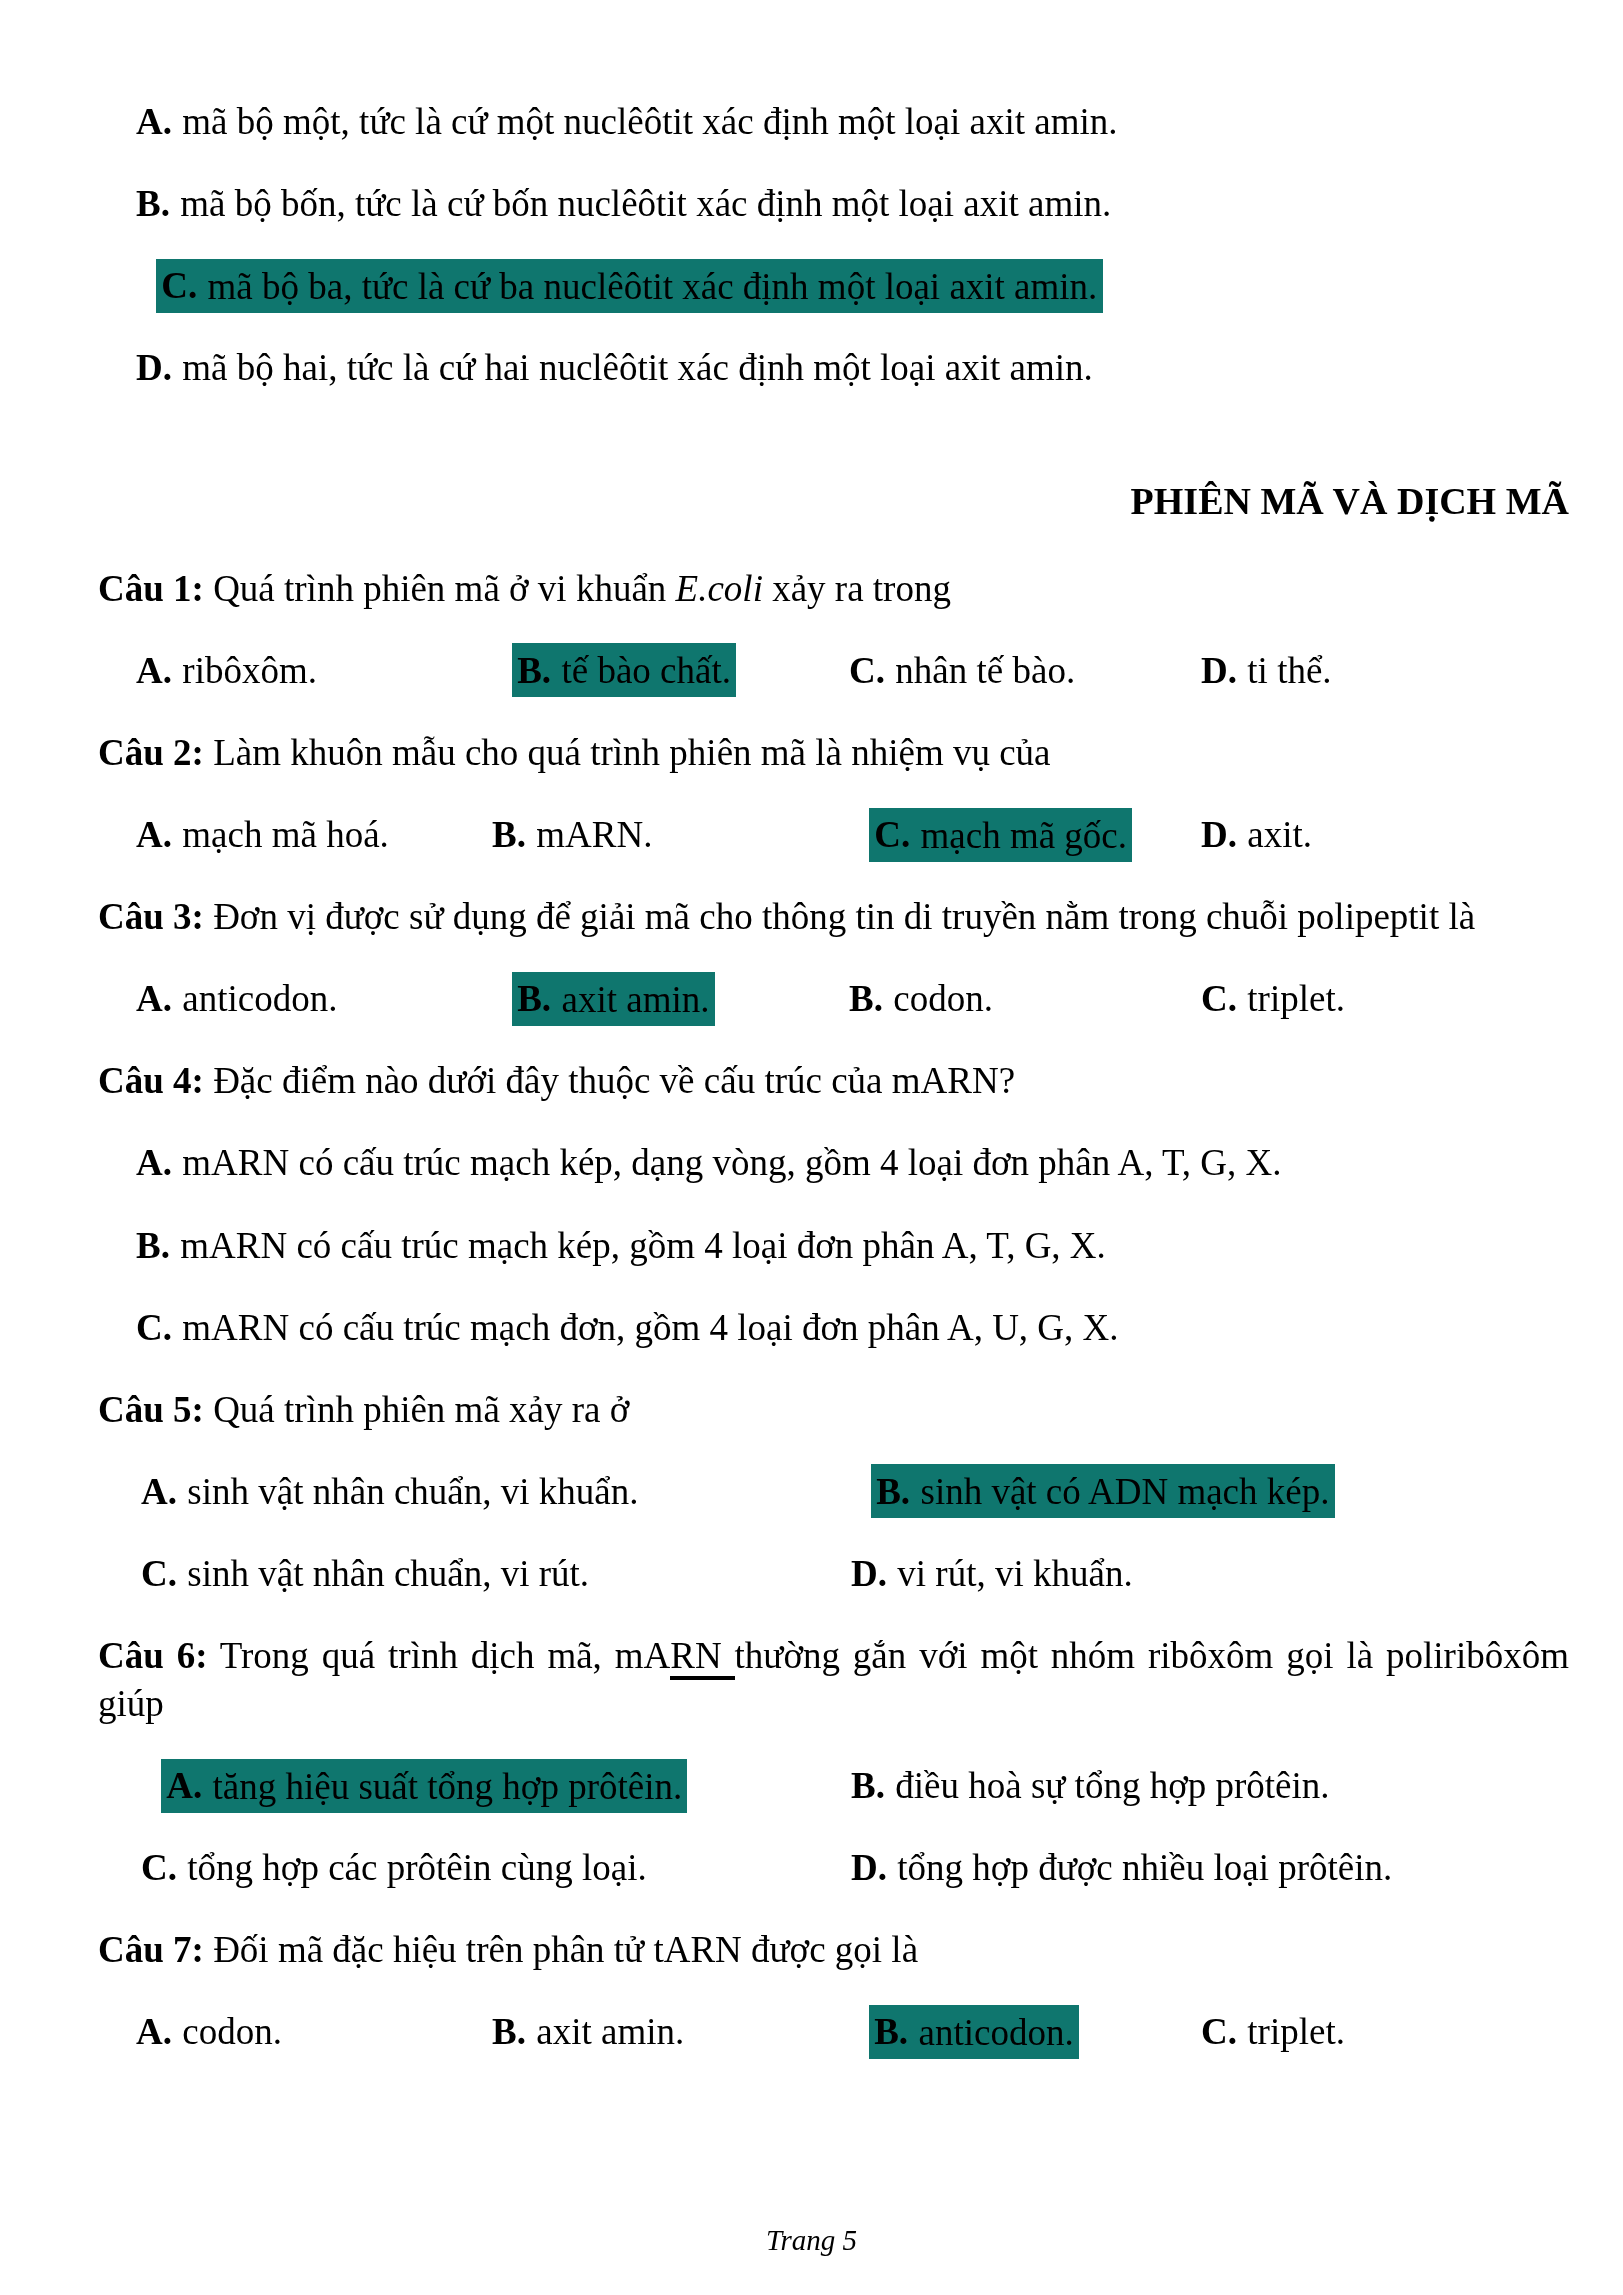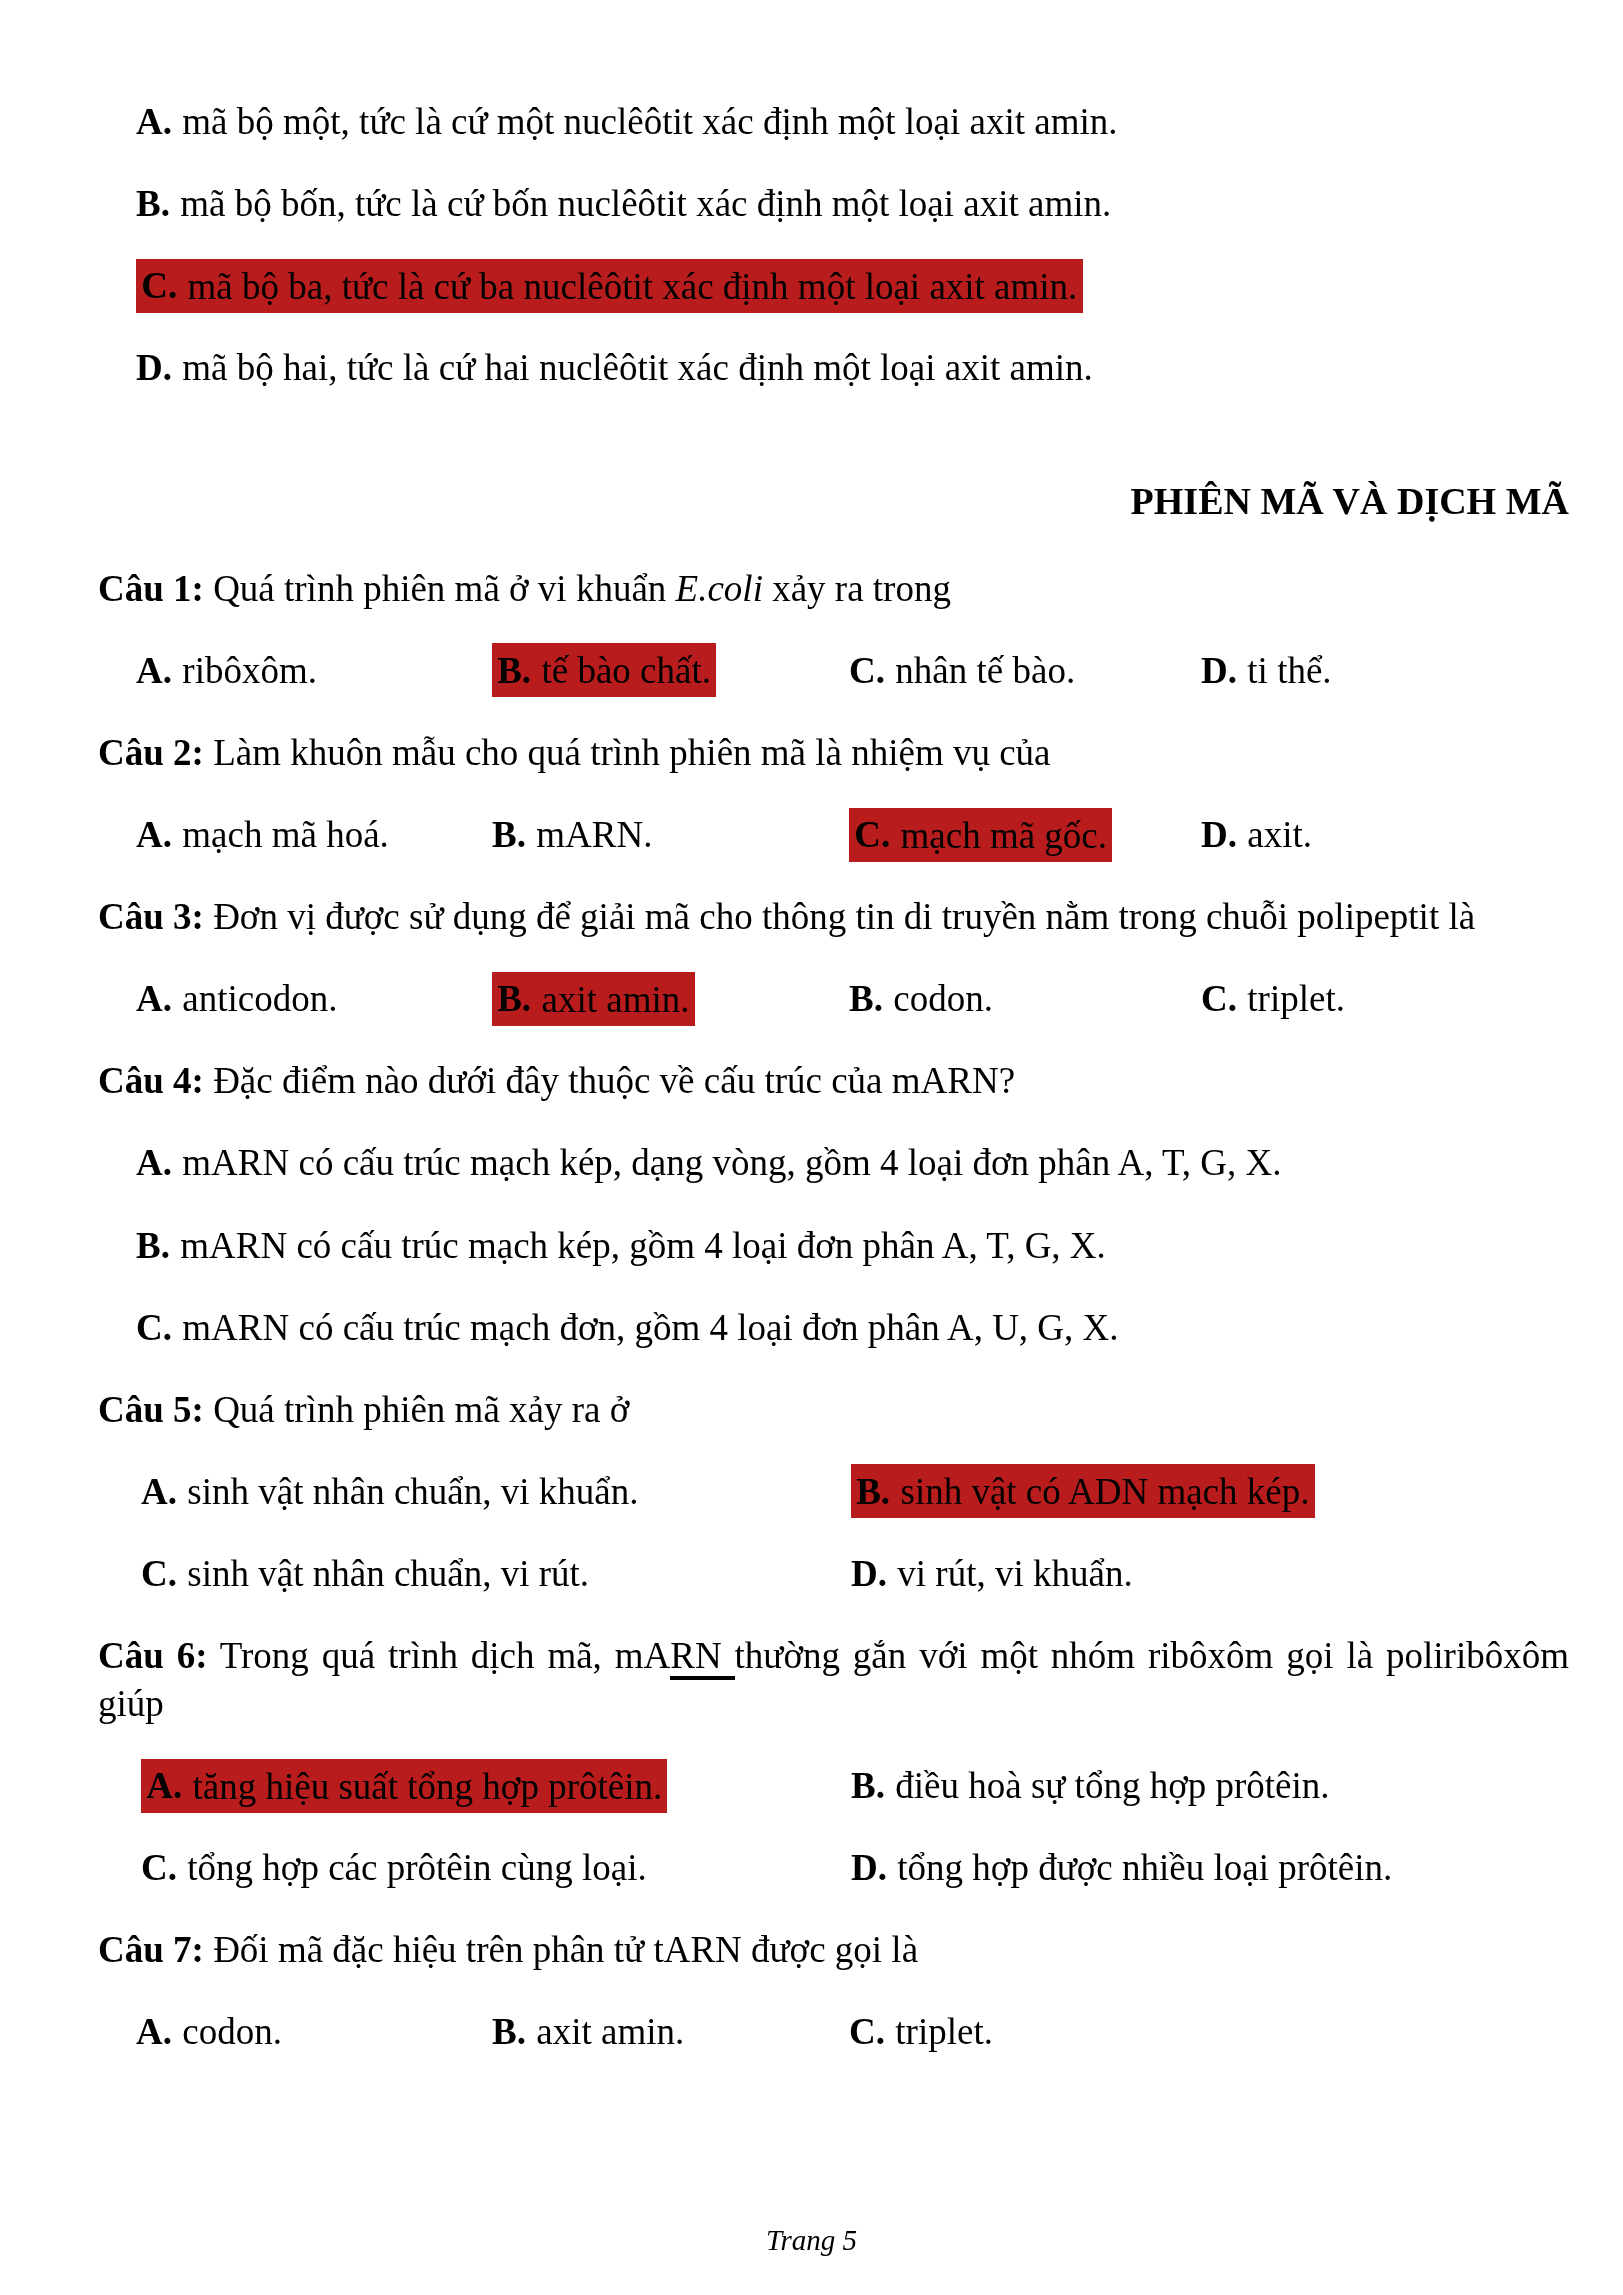--- a/index.html
+++ b/index.html
@@ -8,21 +8,21 @@
     background: #ffffff; color: #000000;
     font-family: "Liberation Serif", "DejaVu Serif", serif;
     font-size: 37px;
     position: relative;
     overflow: hidden;
   }
   .page { padding: 98px 54px 0 98px; }
   p { margin: 0 0 34px 0; line-height: 1.3; }
   .opt-full { padding-left: 38px; }
   .lbl { font-weight: bold; padding-right: 0.28em; }
-  .hl { background: #b91c1c; padding: 6.5px 5.2px; }
+  .hl { background: #0f766e; padding: 6.5px 5.2px; margin-left: 20px; }
   .title {
     font-size: 38px; font-weight: bold; text-align: right;
     margin: 85px 0 38px 0; line-height: 1.3;
   }
   .stem .qlabel { font-weight: bold; }
   .stem i { font-style: italic; }
   .justify { text-align: justify; }
   .grid4 {
     display: grid; grid-template-columns: 356px 357px 352px 1fr;
     padding-left: 38px; margin: 0 0 34px 0; line-height: 1.3;
@@ -115,19 +115,20 @@
   </div>
   <div class="grid2">
     <div class="cell"><span><b class="lbl">C.</b><span>tổng hợp các prôtêin cùng loại.</span></span></div>
     <div class="cell"><span><b class="lbl">D.</b><span>tổng hợp được nhiều loại prôtêin.</span></span></div>
   </div>
 
   <p class="stem"><span class="qlabel">Câu 7:</span><span> Đối mã đặc hiệu trên phân tử tARN được gọi là</span></p>
   <div class="grid4">
     <div class="cell"><span><b class="lbl">A.</b><span>codon.</span></span></div>
     <div class="cell"><span><b class="lbl">B.</b><span>axit amin.</span></span></div>
+    <div class="cell"><span class="hl"><b class="lbl">B.</b><span>anticodon.</span></span></div>
     <div class="cell"><span><b class="lbl">C.</b><span>triplet.</span></span></div>
   </div>
 
 </div>
 
 <div class="footer">Trang 5</div>
 
 
 </body></html>

